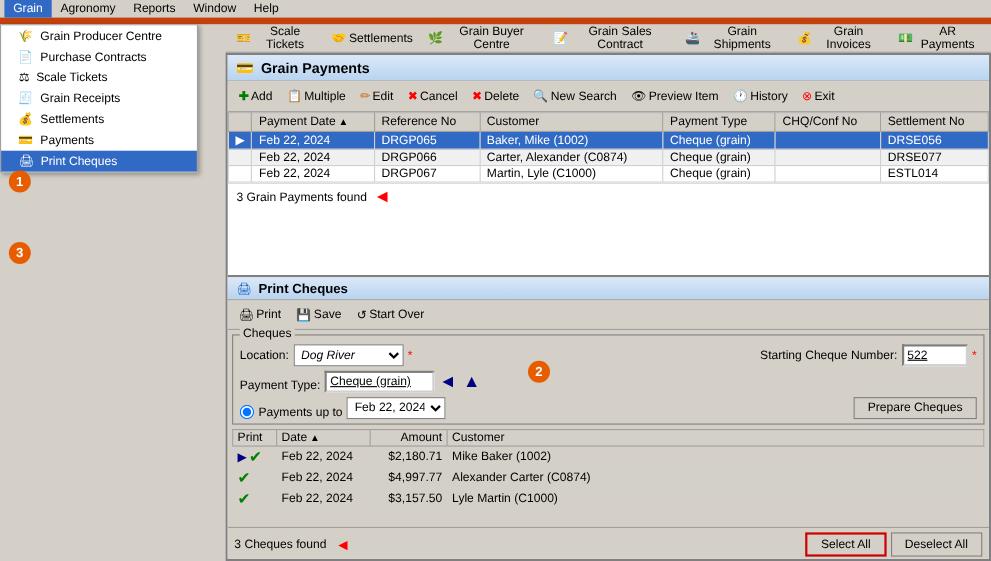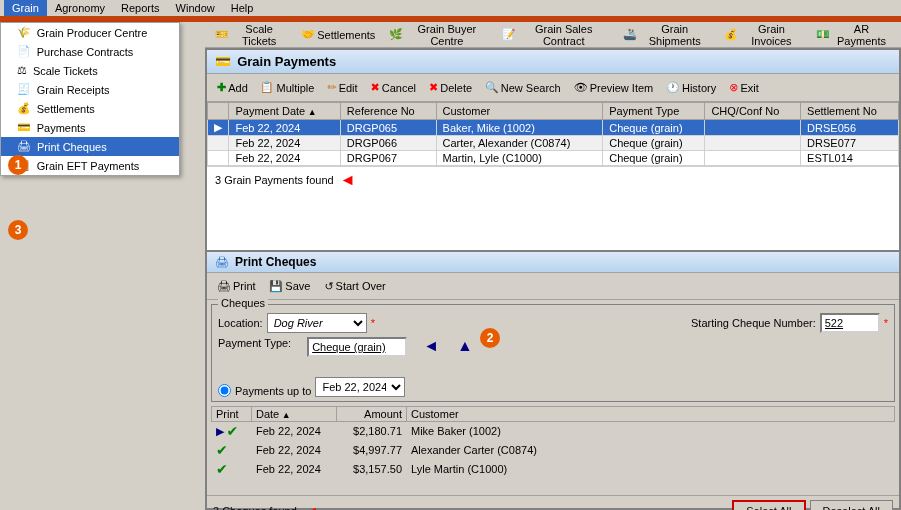--- a/index.html
+++ b/index.html
@@ -88,24 +88,20 @@
     <span>💰</span>
     <span>Settlements</span>
   </div>
   <div class="dropdown-item">
     <span>💳</span>
     <span>Payments</span>
   </div>
   <div class="dropdown-item selected">
     <span>🖨</span>
     <span>Print Cheques</span>
-  </div>
-  <div class="dropdown-item">
-    <span>📋</span>
-    <span>Grain EFT Payments</span>
   </div>
 </div>
 
 <div style="position:absolute;top:22px;left:205px;right:0;height:26px;background:#d4d0c8;border-bottom:1px solid #a0a0a0;display:flex;align-items:center;padding:0 4px;gap:2px;z-index:10;">
   <button class="gp-btn">
     <span>🎫</span>
     <span>Scale Tickets</span>
   </button>
   <button class="gp-btn">
     <span>🤝</span>
@@ -262,33 +258,34 @@
           </select>
           <span style="color:red;">*</span>
         </div>
         <div style="display:flex;align-items:center;gap:4px;margin-left:auto;">
           <label>Starting Cheque Number:</label>
           <input class="form-input" type="text" style="width: 60px;" value="522">
           <span style="color:red;">*</span>
         </div>
       </div>
 
-      <div style="display:flex;align-items:flex-start;gap:16px;margin-bottom:20px;">
+      <div style="display:flex;align-items:flex-end;gap:4px;margin-bottom:4px;">
         <label>Payment Type:</label>
         <input class="form-input" type="text" style="width: 100px;" value="Cheque (grain)">
         <span style="color:navy;font-size:16px;">◄</span>
         <span style="color:navy;font-size:16px;margin-left:2px;">▲</span>
       </div>
 
       <div style="display:flex;align-items:flex-end;gap:4px;">
         <input type="radio" checked="" style="">
         <label>Payments up to</label>
         <select class="form-select" style="width:90px;">
           <option>Feb 22, 2024</option>
         </select>
+        <button class="action-btn" style="margin-left:auto;">Prepare Cheques</button>
       </div>
     </div>
 
     <div style="margin:0 4px;overflow-y:auto;max-height:90px;">
       <table class="bottom-table">
         <thead>
           <tr>
             <th class="col-print">Print</th>
             <th class="col-date col-sort">Date</th>
             <th class="col-amount">Amount</th>

